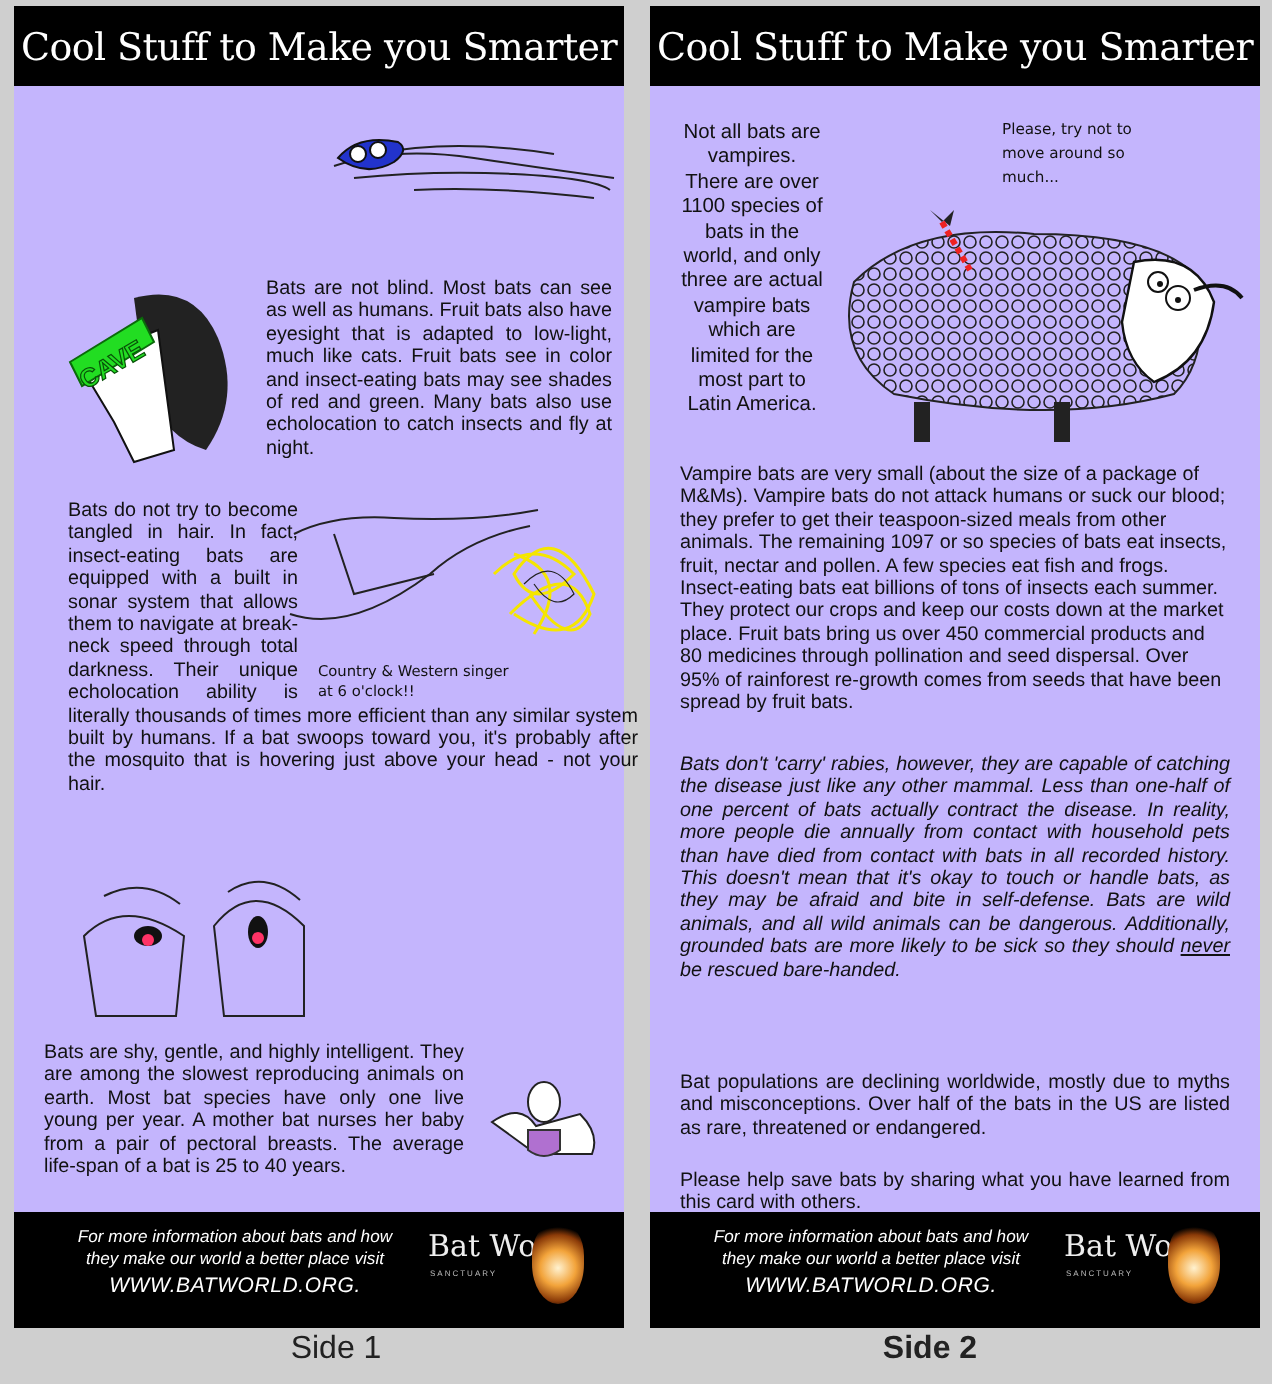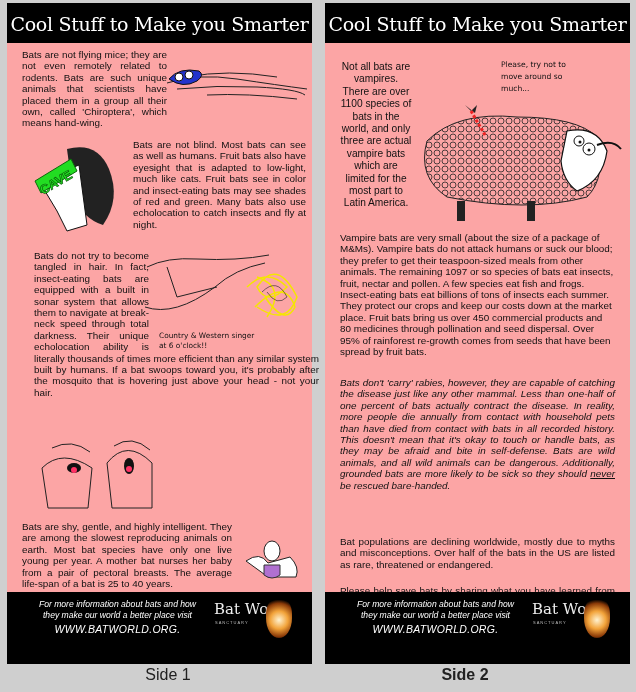--- a/index.html
+++ b/index.html
@@ -1,43 +1,39 @@
 <!DOCTYPE html>
 <html><head>
 <meta charset="utf-8">
 <style>
   html,body{margin:0;padding:0;}
   body{width:636px;height:692px;background:#cfcfcf;position:relative;overflow:hidden;font-family:"Liberation Sans",sans-serif;color:#111;}
-  .card{position:absolute;top:3px;width:305px;height:661px;background:#fca5a5;}
+  .card{position:absolute;top:3px;width:305px;height:661px;background:#c4b5fd;}
   #side1{left:7px;}
   #side2{left:325px;}
   .hdr{position:absolute;left:0;top:0;width:100%;height:40px;background:#000;color:#fff;font-family:"DejaVu Serif",serif;font-size:19px;text-align:center;line-height:42px;letter-spacing:-0.3px;white-space:nowrap;}
-  .ftr{position:absolute;left:0;bottom:0;width:100%;height:72px;background:#000;color:#fff;}
+  .ftr{position:absolute;left:0;bottom:0;width:100%;height:58px;background:#000;color:#fff;}
   .ftr .txt{position:absolute;left:8px;width:205px;top:7px;text-align:center;font-style:italic;font-size:8.6px;line-height:11px;}
   .ftr .url{font-size:10.5px;margin-top:3px;letter-spacing:.3px;display:block;}
   .logo{position:absolute;right:18px;top:4px;width:80px;height:46px;}
   .logo .lt{position:absolute;left:0;top:4px;font-family:"DejaVu Serif",serif;font-size:15px;color:#eee;}
   .logo .ls{position:absolute;left:1px;top:24px;font-size:4px;color:#bbb;letter-spacing:1px;}
   .logo .face{position:absolute;right:2px;top:2px;width:26px;height:40px;border-radius:40% 40% 50% 50%;background:radial-gradient(circle at 50% 55%,#fff2d0 0,#f2a33a 35%,#8a3a08 65%,#000 80%);}
   .p{position:absolute;font-size:9.9px;line-height:11.4px;text-align:justify;}
   .lbl{position:absolute;top:666px;font-size:16px;color:#222;width:120px;text-align:center;}
   .art{position:absolute;}
   .cap{position:absolute;font-size:7.4px;line-height:10px;font-family:"DejaVu Sans",sans-serif;}
   u{text-decoration:underline;}
 </style>
 </head>
 <body>
 
 <div class="card" id="side1">
   <div class="hdr">Cool Stuff to Make you Smarter</div>
 
-  <div class="p" style="left:15px;top:46px;width:285px;height:80px;">
-    <div style="float:right;width:140px;height:62px;shape-outside:margin-box;"></div>
-    <span>Bats are not flying mice; they are not even remotely related to rodents. Bats are such unique animals that scientists have placed them in a group all their own, called 'Chiroptera', which means hand-wing.</span>
-  </div>
   <svg class="art" style="left:150px;top:52px;" width="155" height="50">
     <g stroke="#222" fill="none" stroke-width="1">
       <path d="M10 28 Q40 18 80 24 T150 34"></path>
         <path d="M20 34 Q60 30 100 32 T148 40"></path>
         <path d="M30 22 Q70 14 120 22"></path>
         <path d="M50 40 Q90 38 140 44"></path>
     </g>
     <path d="M12 24 q10 -12 30 -8 q6 4 -2 10 q-14 8 -28 -2z" fill="#2233cc" stroke="#111"></path>
     <circle cx="22" cy="22" r="4" fill="#fff" stroke="#111"></circle>
       <circle cx="32" cy="20" r="4" fill="#fff" stroke="#111"></circle>

